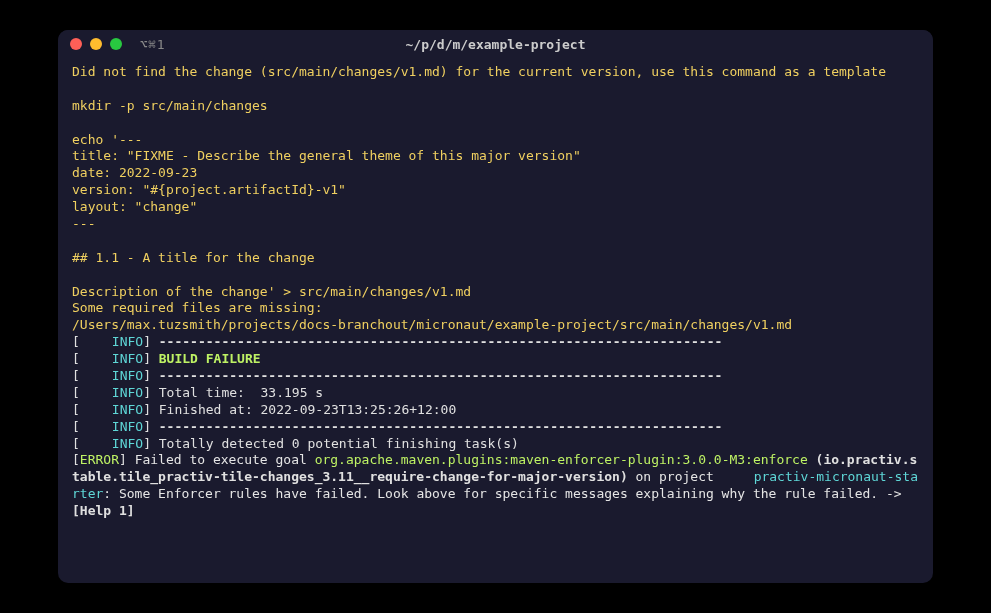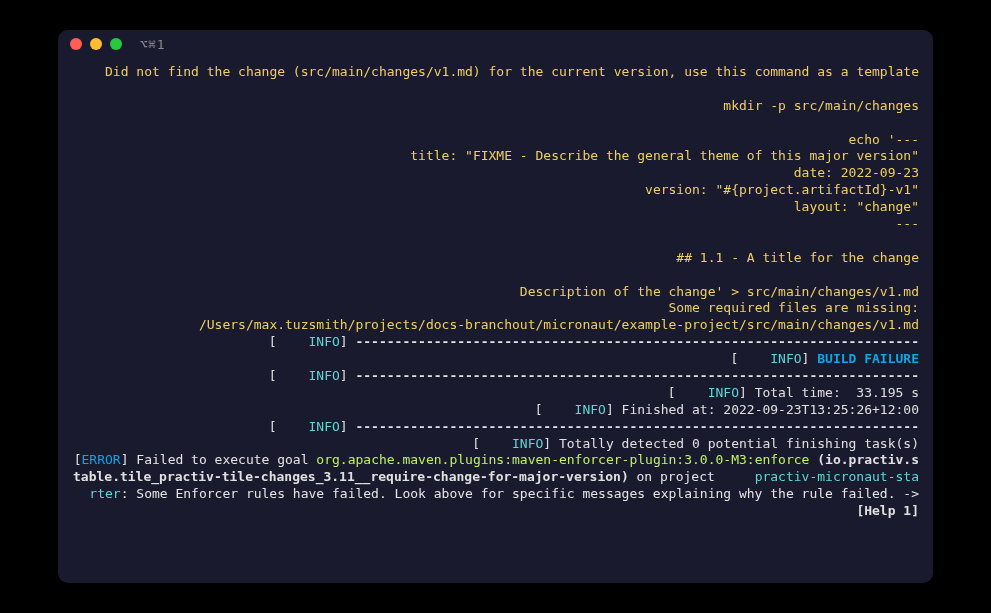--- a/index.html
+++ b/index.html
@@ -62,33 +62,34 @@
       padding: 6px 14px;
       font-size: 13px;
       line-height: 1.3;
       color: #e0e0e0;
       overflow: hidden;
       white-space: pre-wrap;
       word-break: break-all;
     }
     .c-yellow { color: #f0d060; }
     .c-cyan { color: #5fd7d7; margin-left: 32px; }
-    .c-red { color: #0ea5e9; }
+    .c-red { color: #bef264; }
     .c-white { color: #e0e0e0; }
     .c-green { color: #bef264; }
     .c-orange { color: #e5e5e5; }
     .c-bold { font-weight: bold; }
-    .line { display: block; min-height: 1.3em; text-align: right; }
+    .line { display: block; min-height: 1.3em; }
   </style>
 </head>
 <body>
 
 <div class="terminal-window">
   <div class="titlebar">
     <div class="traffic-lights">
       <div class="light red"></div>
       <div class="light yellow"></div>
       <div class="light green"></div>
     </div>
     <span class="tab-label">⌥⌘1</span>
+    <span class="window-title">~/p/d/m/example-project</span>
   </div>
   <div class="terminal-body"><span class="line c-yellow">Did not find the change (src/main/changes/v1.md) for the current version, use this command as a template</span><span class="line"> </span><span class="line c-yellow">mkdir -p src/main/changes</span><span class="line"> </span><span class="line c-yellow">echo '---</span><span class="line c-yellow">title: "FIXME - Describe the general theme of this major version"</span><span class="line c-yellow">date: 2022-09-23</span><span class="line c-yellow">version: "#{project.artifactId}-v1"</span><span class="line c-yellow">layout: "change"</span><span class="line c-yellow">---</span><span class="line"> </span><span class="line c-yellow">## 1.1 - A title for the change</span><span class="line"> </span><span class="line c-yellow">Description of the change' &gt; src/main/changes/v1.md</span><span class="line c-yellow">Some required files are missing:</span><span class="line c-yellow">/Users/max.tuzsmith/projects/docs-branchout/micronaut/example-project/src/main/changes/v1.md</span><span class="line"><span class="c-white">[</span><span class="c-cyan">INFO</span><span class="c-white">] </span><span class="c-bold">------------------------------------------------------------------------</span></span><span class="line"><span class="c-white">[</span><span class="c-cyan">INFO</span><span class="c-white">] </span><span class="c-red c-bold">BUILD FAILURE</span></span><span class="line"><span class="c-white">[</span><span class="c-cyan">INFO</span><span class="c-white">] </span><span class="c-bold">------------------------------------------------------------------------</span></span><span class="line"><span class="c-white">[</span><span class="c-cyan">INFO</span><span class="c-white">] </span><span>Total time:  33.195 s</span></span><span class="line"><span class="c-white">[</span><span class="c-cyan">INFO</span><span class="c-white">] </span><span>Finished at: 2022-09-23T13:25:26+12:00</span></span><span class="line"><span class="c-white">[</span><span class="c-cyan">INFO</span><span class="c-white">] </span><span class="c-bold">------------------------------------------------------------------------</span></span><span class="line"><span class="c-white">[</span><span class="c-cyan">INFO</span><span class="c-white">] </span><span>Totally detected 0 potential finishing task(s)</span></span><span class="line"><span class="c-white">[</span><span class="c-red">ERROR</span><span class="c-white">] </span><span class="c-orange">Failed to execute goal </span><span class="c-green">org.apache.maven.plugins:maven-enforcer-plugin:3.0.0-M3:enforce </span><span class="c-bold">(</span><span class="c-bold">io.practiv.stable.tile_practiv-tile-changes_3.11__require-change-for-major-version</span><span class="c-bold">) </span><span class="c-orange">on project </span><span class="c-cyan">practiv-micronaut-starter</span><span class="c-orange">: </span><span class="c-orange">Some Enforcer rules have failed. Look above for specific messages explaining why the rule failed.</span><span class="c-white"> -&gt; </span><span class="c-bold">[Help 1]</span></span></div>
 </div>
 
 </body></html>

